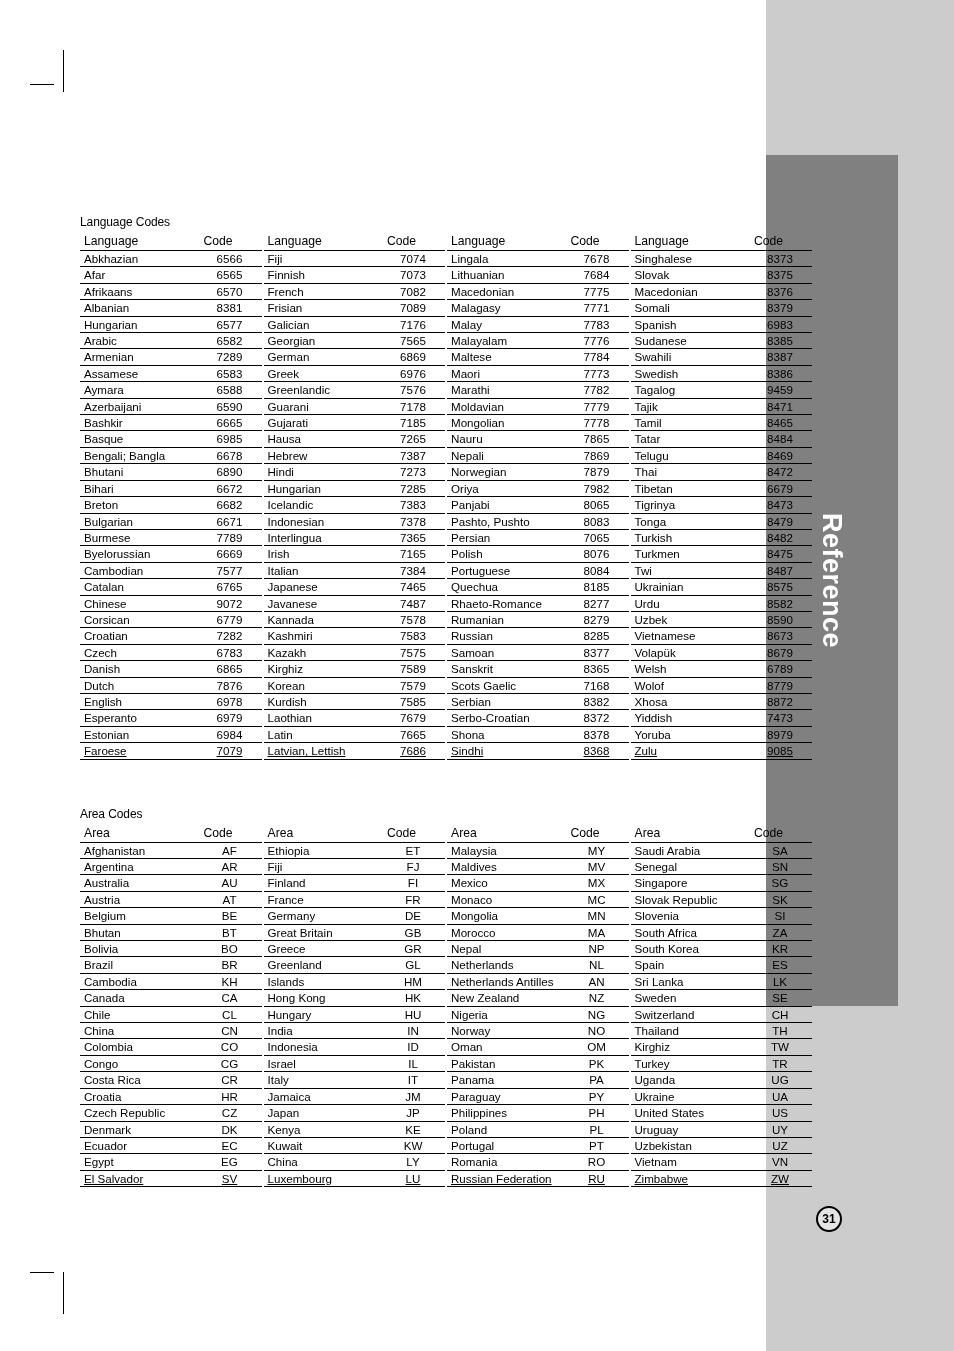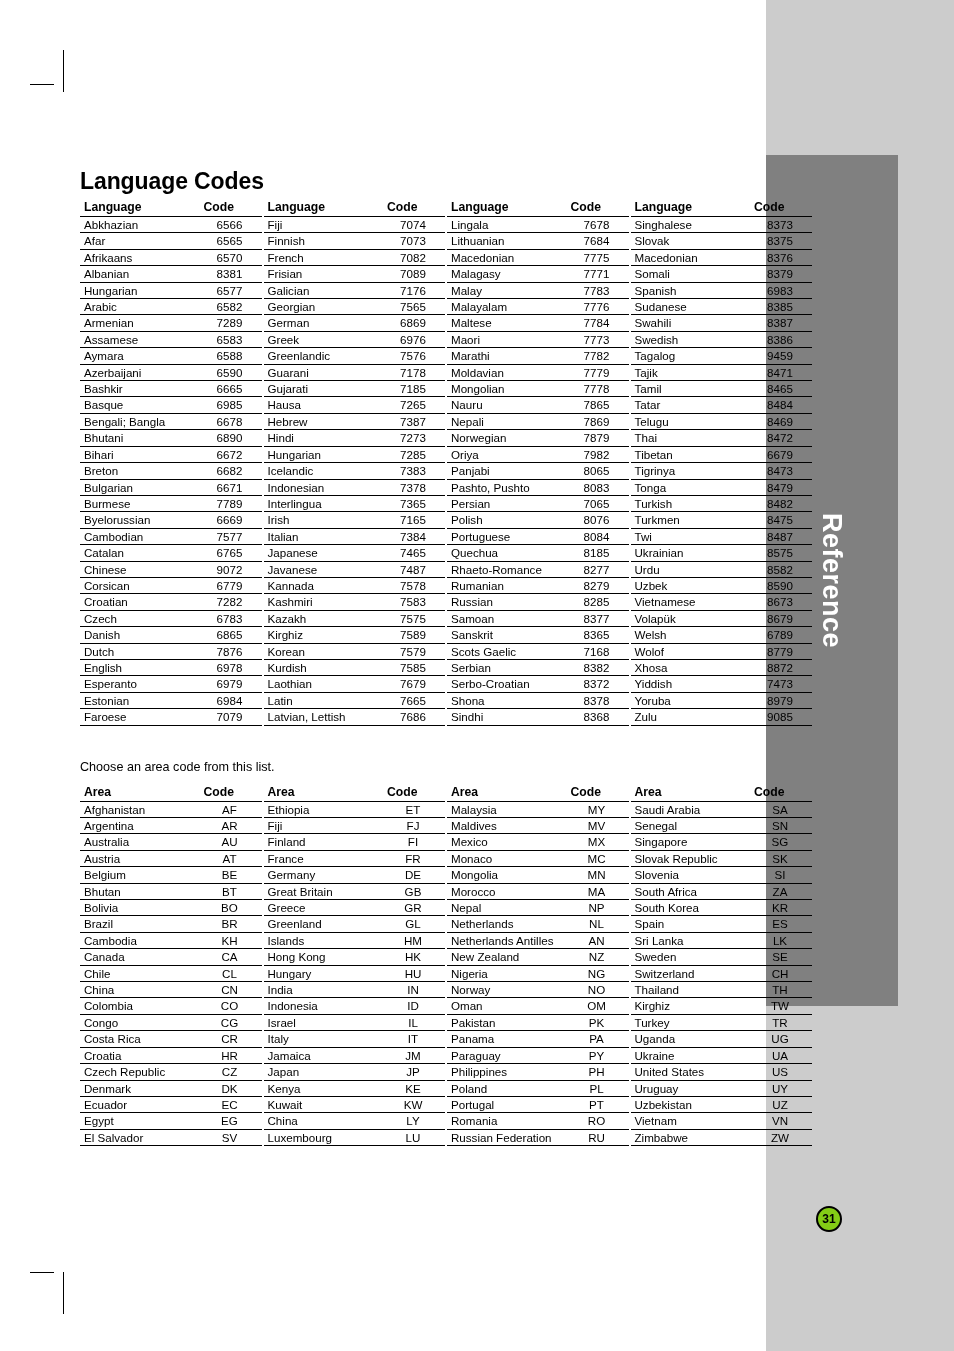--- a/index.html
+++ b/index.html
@@ -51,21 +51,21 @@
   }
 
   
   .page-badge {
     position: absolute;
     left: 816px;
     top: 1206px;
     width: 26px; height: 26px;
     border: 2px solid #000;
     border-radius: 50%;
-    background: #84cc16;
+    background: #e5e5e5;
     display: flex; align-items: center; justify-content: center;
     font-size: 12px; font-weight: bold;
   }
 
   
   .crop-mark {
     position: absolute;
     background: #000000;
   }
   .cm-v { width: 1px; height: 42px; }
@@ -73,24 +73,25 @@
 
   
   .content {
     position: absolute;
     left: 80px;
     top: 168px;
     width: 732px;
   }
 
   h2.section-title {
-    font-size: 23px;
-    font-weight: bold;
+    font-size: 12px;
+    font-weight: normal;
     margin-bottom: 3px;
     letter-spacing: -0.1px;
+    margin-top: 47px;
   }
   p.section-desc {
     font-size: 12.6px;
     line-height: 17px;
     margin-bottom: 7px;
   }
 
   
   .table-grid {
     display: flex;
@@ -103,21 +104,21 @@
   }
   .table-col:last-child { margin-right: 0; }
 
   table.codes {
     width: 100%;
     border-collapse: collapse;
     font-size: 11.6px;
   }
   table.codes th {
     text-align: left;
-    font-weight: bold;
+    font-weight: normal;
     font-size: 12.2px;
     padding: 2px 0 2px 4px;
     border-bottom: 1.6px solid #000;
     white-space: nowrap;
   }
   table.codes th.code-h {
     text-align: left;
     padding-right: 6px;
     padding-left: 0;
   }
@@ -128,20 +129,21 @@
     line-height: 13.4px;
   }
   table.codes td.code-c {
     text-align: center;
     padding-right: 6px;
     padding-left: 0;
     width: 58px;
   }
   table.codes tr:last-child td {
     border-bottom: 1.6px solid #000;
+    text-decoration: underline;
   }
 
   .area-section { margin-top: 33px; }
 </style>
 </head>
 <body>
 
 <div id="page">
 
   <div class="side-band"></div>
@@ -704,21 +706,21 @@
                   <td>Zulu</td>
                   <td class="code-c">9085</td>
                 </tr>
               </tbody>
           </table>
         </div>
       </div>
     </section>
 
     <section class="area-section">
-      <p class="section-desc">Choose an area code from this list.</p>
+      <h2 class="section-title">Area Codes</h2>
 
       <div class="table-grid">
         <div class="table-col">
           <table class="codes">
             <thead>
                 <tr>
               <th>Area</th>
               <th class="code-h">Code</th>
             </tr>
               </thead>

